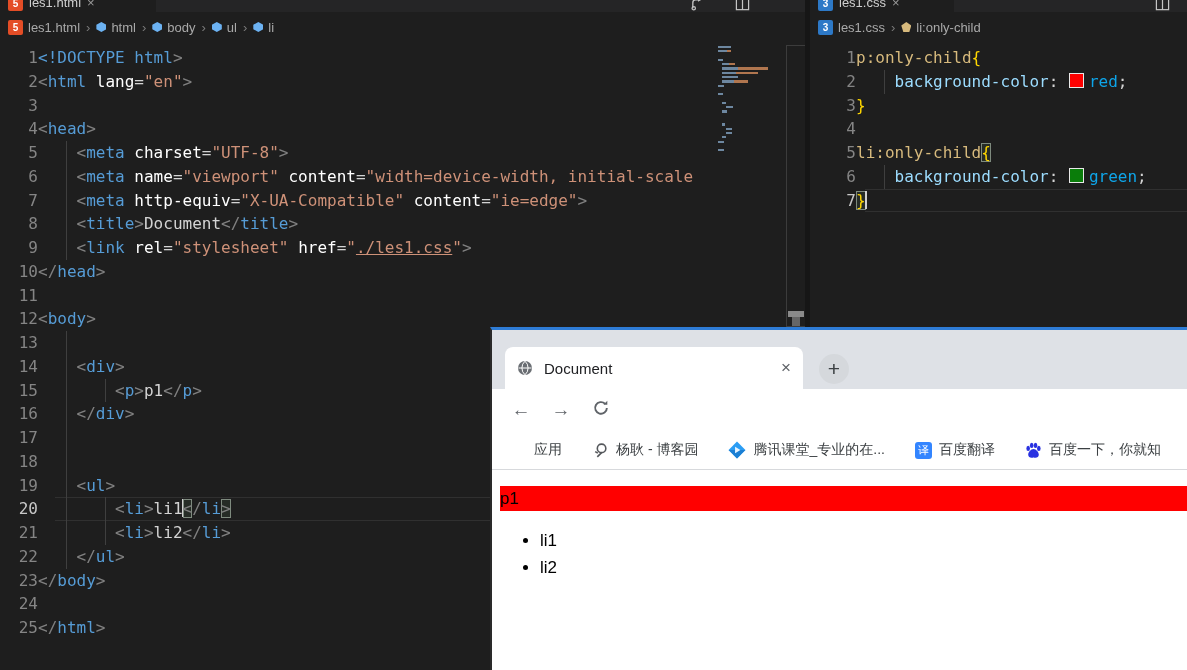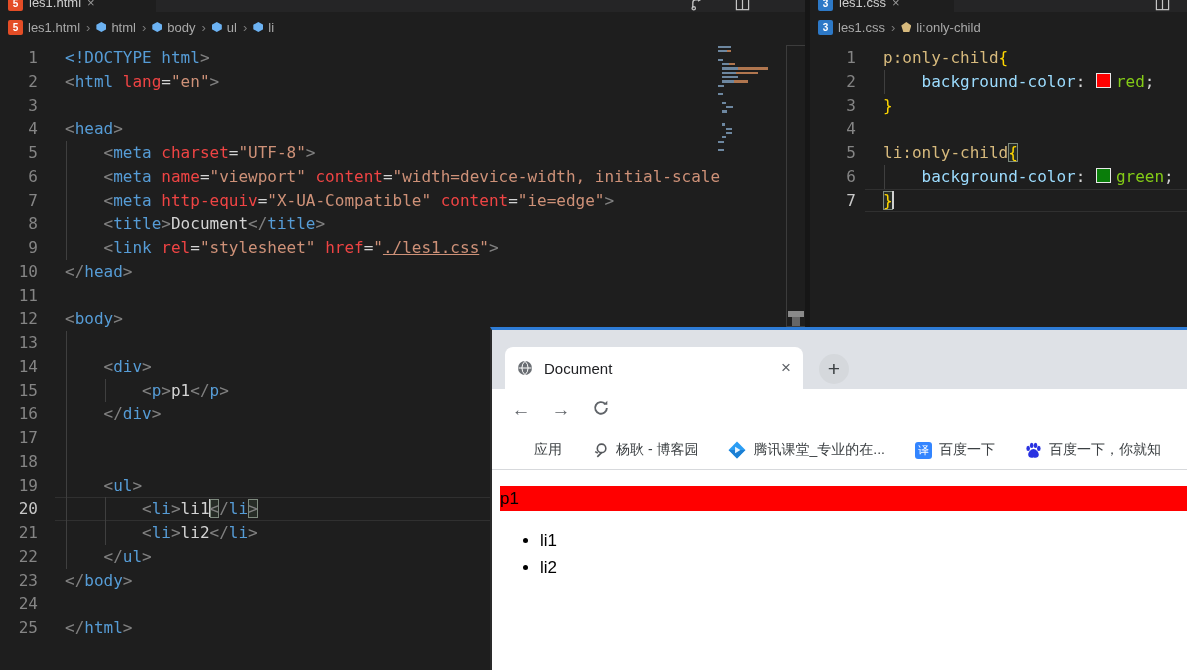--- a/index.html
+++ b/index.html
@@ -30,30 +30,30 @@
   .cube{width:10px;height:10px;background:#6cb2f2;flex:0 0 auto;
         clip-path:polygon(50% 0,100% 28%,100% 72%,50% 100%,0 72%,0 28%)}
   .symgold{width:10px;height:10px;background:#d7ba7d;flex:0 0 auto;
         clip-path:polygon(50% 0,100% 35%,80% 100%,20% 100%,0 35%)}
 
   .code{position:absolute;top:42px;left:0;right:0;padding-top:4px;
         font-family:"DejaVu Sans Mono",monospace;font-size:16px;line-height:23.75px;
         white-space:pre;color:#d4d4d4}
   .cl{height:23.75px;position:relative}
   .ln{display:inline-block;text-align:right;color:#858585;vertical-align:top}
-  .lc{margin-left:27px;display:inline-block;white-space:pre}
+  .lc{display:inline-block;white-space:pre}
   .cur .ln{color:#c8c8c8}
   .hl{position:absolute;left:55px;right:0;top:0;bottom:0;
       border-top:1px solid #303030;border-bottom:1px solid #303030;pointer-events:none}
   .guide{position:absolute;top:0;bottom:0;width:1px;background:#3f3f3f}
 
-  .tk-p{color:#808080}.tk-k{color:#569cd6}.tk-a{color:#ef4444}.tk-s{color:#ce9178}
+  .tk-p{color:#808080}.tk-k{color:#569cd6}.tk-a{color:#ffffff}.tk-s{color:#ce9178}
   .tk-o{color:#d4d4d4}.tk-w{color:#d4d4d4}
   .tk-u{color:#ce9178;text-decoration:underline}
-  .tk-sel{color:#d7ba7d}.tk-brace{color:#ffd700}.tk-prop{color:#9cdcfe}.tk-val{color:#84cc16}
+  .tk-sel{color:#d7ba7d}.tk-brace{color:#ffd700}.tk-prop{color:#9cdcfe}.tk-val{color:#0ea5e9}
   .tk-m{box-shadow:inset 0 0 0 1px #7e8a7e;background:rgba(80,110,80,.18)}
   .caret{display:inline-block;width:2px;height:18px;background:#d0d0d0;vertical-align:-3px;margin:0 -1px}
   .sw{display:inline-block;width:13px;height:13px;border:1px solid #e8e8e8;margin:0 5px -1px 1px}
   .sw-red{background:#f00}.sw-green{background:#0a7d0a}
 
   #minimap{position:absolute;left:718px;top:46px;width:68px}
   .mmrow{height:4.3px}
   .mmrow i{display:inline-block;height:2.2px;vertical-align:top}
   .mmb{background:#6d87a0}.mmo{background:#b0764f}
 
@@ -229,21 +229,21 @@
     <div class="bmk">
       <svg width="18" height="18" viewBox="0 0 16 16">
           <polygon points="8,0.5 15.5,8 8,15.5 0.5,8" fill="#2b9df4"></polygon>
           <polygon points="8,15.5 0.5,8 15.5,8" fill="#1b7fd4"></polygon>
           <polygon points="6.3,5.2 11,8 6.3,10.8" fill="#e8f4ff"></polygon>
         </svg>
       <span>腾讯课堂_专业的在...</span>
     </div>
     <div class="bmk">
       <span class="badge-translate">译</span>
-      <span>百度一下</span>
+      <span>百度翻译</span>
     </div>
     <div class="bmk">
       <svg width="17" height="17" viewBox="0 0 16 16">
           <ellipse cx="3" cy="6" rx="1.7" ry="2.4" fill="#2932e1"></ellipse>
           <ellipse cx="6.3" cy="3.2" rx="1.7" ry="2.4" fill="#2932e1"></ellipse>
           <ellipse cx="9.9" cy="3.2" rx="1.7" ry="2.4" fill="#2932e1"></ellipse>
           <ellipse cx="13" cy="6" rx="1.7" ry="2.4" fill="#2932e1"></ellipse>
           <path d="M8 6.5 C10.5 6.5 13 9.5 13 11.8 C13 13.8 11.5 14.8 9.8 14.8 C8.9 14.8 8.5 14.5 8 14.5 C7.5 14.5 7.1 14.8 6.2 14.8 C4.5 14.8 3 13.8 3 11.8 C3 9.5 5.5 6.5 8 6.5 Z" fill="#2932e1"></path>
         </svg>
       <span>百度一下，你就知</span>

